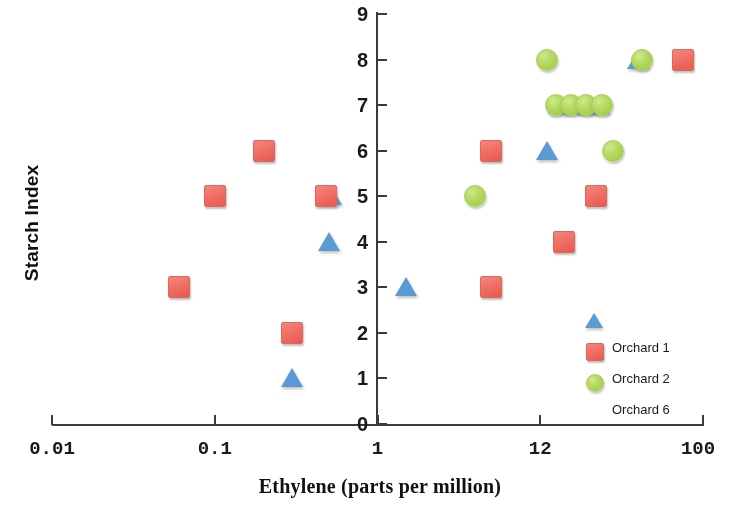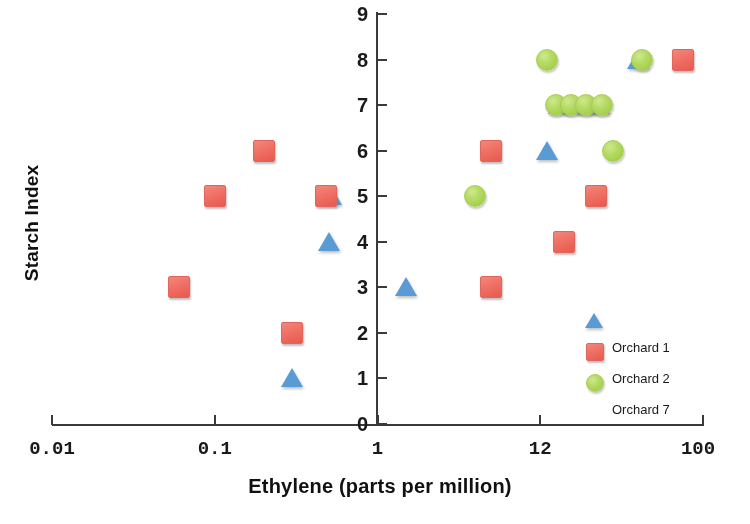--- a/index.html
+++ b/index.html
@@ -42,20 +42,21 @@
     transform:rotate(-90deg);
     transform-origin:center center;
     font-size:19px;font-weight:bold;color:#111;
     letter-spacing:0.2px;
   }
   #x-axis-title{
     position:absolute;left:120px;top:475px;width:520px;
     text-align:center;
     font-size:20px;font-weight:bold;color:#111;
     letter-spacing:0.2px;
+    font-family:Liberation Serif, serif;
   }
 
   
   .marker{position:absolute;}
 
   .m-square{
     width:20px;height:20px;
     background:linear-gradient(160deg,#f4867c 0%,#ef7065 45%,#e8594d 100%);
     border:1px solid #e0655c;
     border-radius:2px;
@@ -177,17 +178,17 @@
       <div class="legend-row">
         <div class="legend-swatch">
           <div class="m-square"></div>
         </div>
         <div class="legend-label">Orchard 2</div>
       </div>
       <div class="legend-row">
         <div class="legend-swatch">
           <div class="m-circle"></div>
         </div>
-        <div class="legend-label">Orchard 7</div>
+        <div class="legend-label">Orchard 6</div>
       </div>
     </div>
 
 </div>
 
 </body></html>

